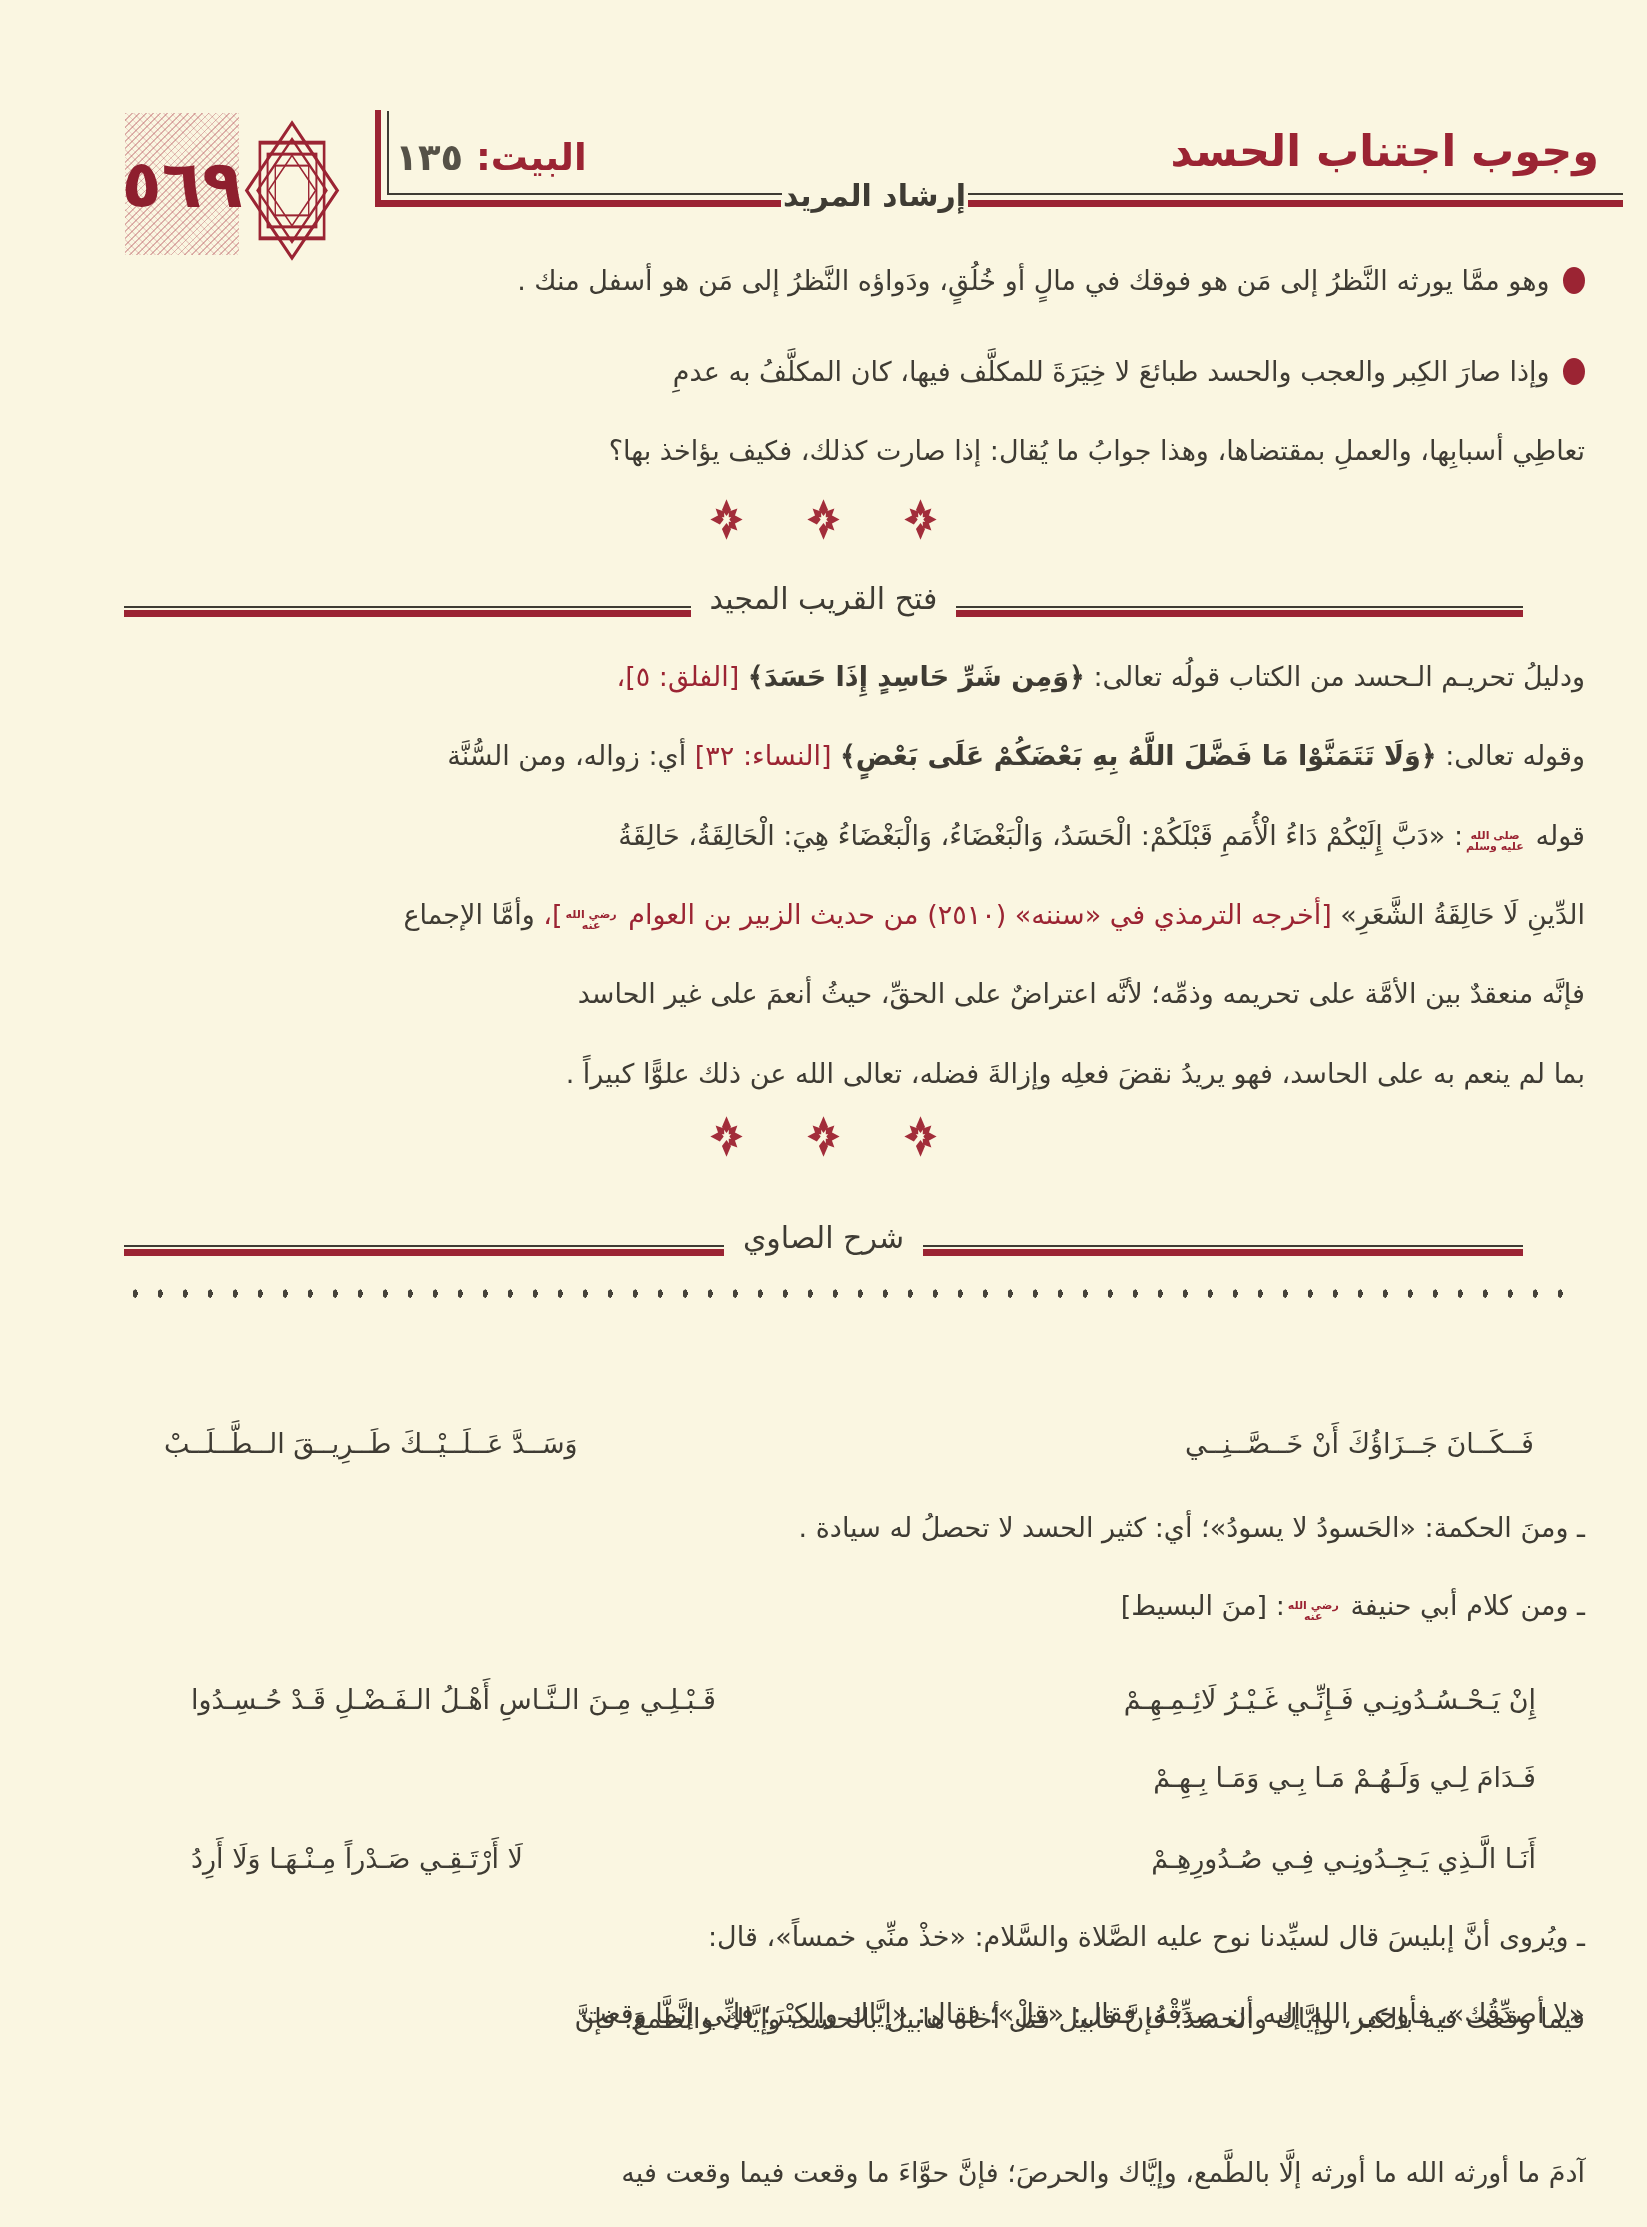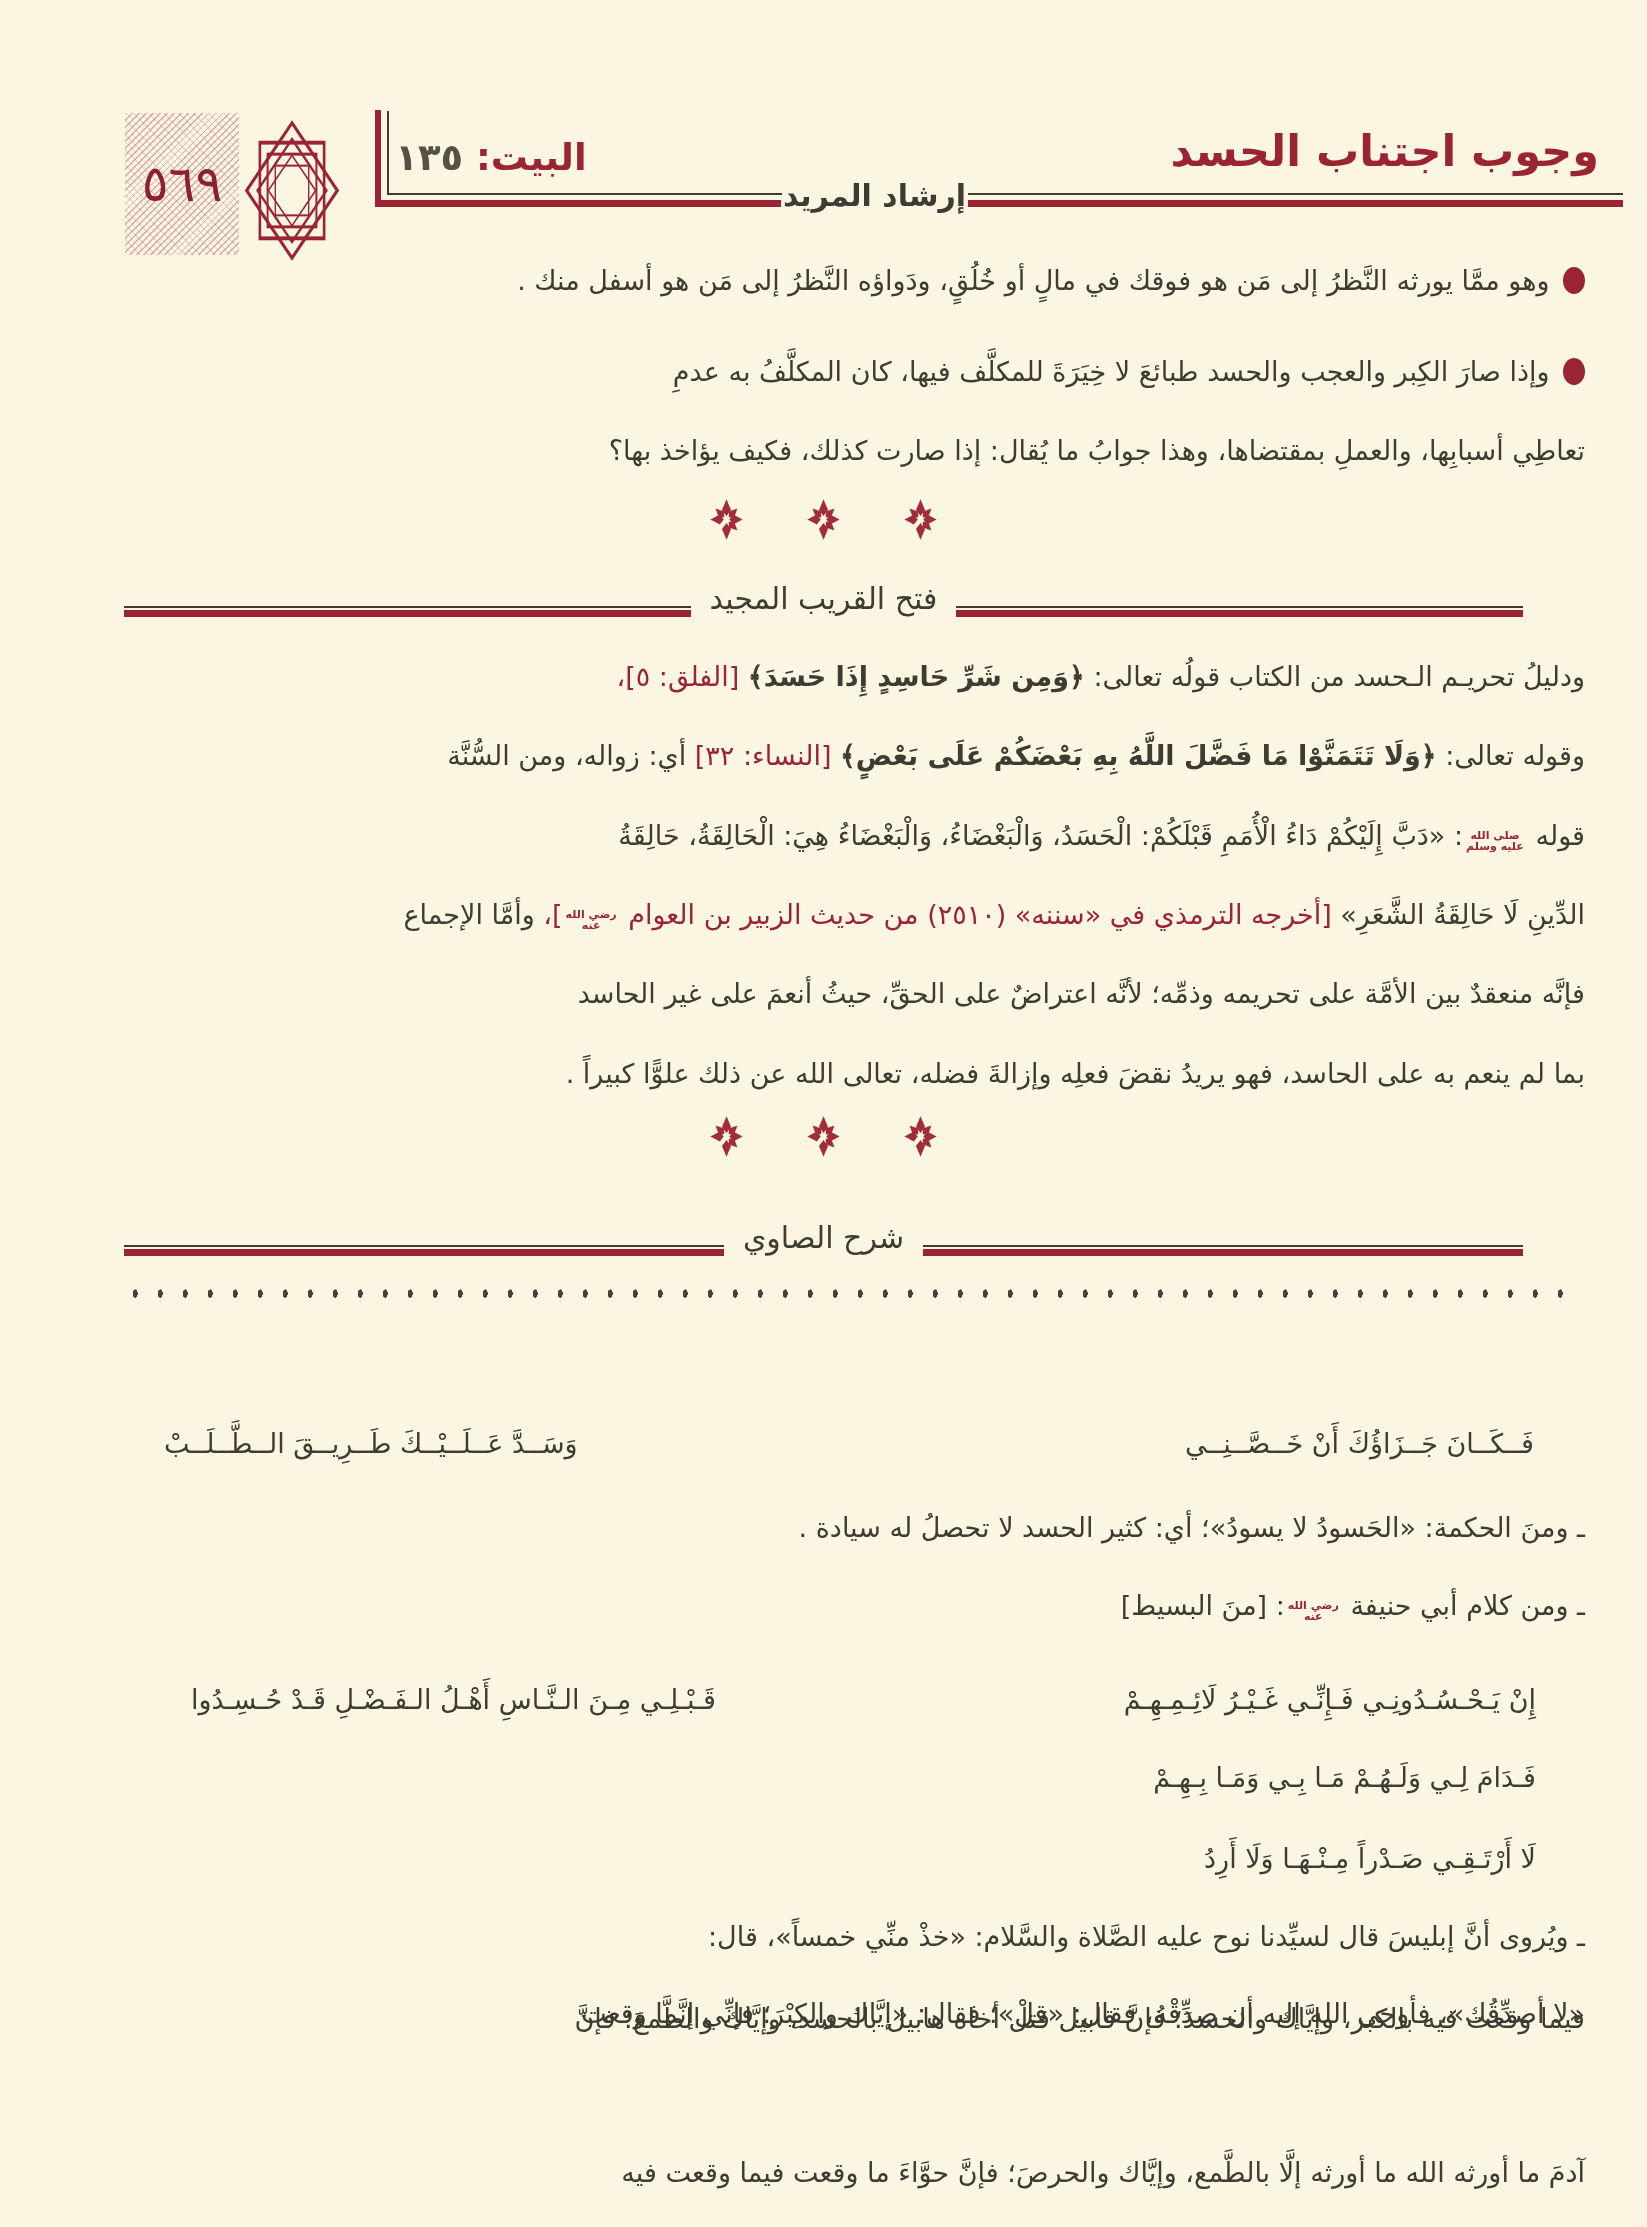--- a/index.html
+++ b/index.html
@@ -19,21 +19,21 @@
     overflow:hidden;
   }
   
   .pagenum-box{
     position:absolute; left:126px; top:113px; width:114px; height:142px;
     background:
       repeating-linear-gradient(135deg, rgba(178,74,86,.40) 0 1.3px, rgba(178,74,86,0) 1.3px 4.9px),
       repeating-linear-gradient(45deg, rgba(178,74,86,.18) 0 0.9px, rgba(178,74,86,0) 0.9px 5.3px);
     display:flex; align-items:center; justify-content:center;
   }
-  .pagenum-box span{font-size:50px; font-weight:normal; color:#8E1F2E;}
+  .pagenum-box span{font-size:66px; font-weight:bold; color:#8E1F2E;}
   .star-svg{position:absolute; left:245px; top:119px;}
   .v-red {position:absolute; left:376px; top:110px; width:5.8px; height:97px; background:var(--red);}
   .v-dark{position:absolute; left:388px; top:111px; width:2.2px;  height:84px; background:var(--ink);}
   .h-darkA{position:absolute; left:390px;  top:193px; width:393px;  height:2.2px;  background:var(--ink);}
   .h-redA {position:absolute; left:376px;  top:200px; width:406px;  height:6.7px; background:var(--red);}
   .h-darkB{position:absolute; left:969px; top:193px; width:655px; height:2.2px;  background:var(--ink);}
   .h-redB {position:absolute; left:969px; top:200px; width:655px; height:6.7px; background:var(--red);}
   .bayt{
     position:absolute; left:392px; top:136px; width:200px;
     font-size:37px; font-weight:bold; text-align:center; white-space:nowrap;
@@ -287,20 +287,21 @@
   </div>
 
   <div class="verse v-poem" style="top:1660px">
     <span>إِنْ يَـحْـسُـدُونِـي فَـإِنِّـي غَـيْـرُ لَائِـمِـهِـمْ</span>
     <span>قَـبْـلِـي مِـنَ الـنَّـاسِ أَهْـلُ الـفَـضْـلِ قَـدْ حُـسِـدُوا</span>
   </div>
   <div class="verse v-poem" style="top:1738px">
     <span>فَـدَامَ لِـي وَلَـهُـمْ مَـا بِـي وَمَـا بِـهِـمْ</span>
   </div>
   <div class="verse v-poem" style="top:1819px">
+    <span>أَنَـا الَّـذِي يَـجِـدُونِـي فِـي صُـدُورِهِـمْ</span>
     <span>لَا أَرْتَـقِـي صَـدْراً مِـنْـهَـا وَلَا أَرِدُ</span>
   </div>
 
   <div class="bl" style="top:1897px"><span>ـ ويُروى أنَّ إبليسَ قال لسيِّدنا نوح عليه الصَّلاة والسَّلام: «خذْ منِّي خمساً»، قال:</span></div>
   <div class="bl" style="top:1974px"><span>«لا أصدِّقُك»، فأوحى الله إليه أن صدِّقْهُ، فقال: «قلْ»؛ فقال: «إيَّاك والكِبْرَ؛ فإنِّي إنَّما وقعت</span></div>
   <div class="bl" style="top:1979px"><span>فيما وقعت فيه بالكبر، وإيَّاك والحسدَ؛ فإنَّ قابيل قتل أخاه هابيل بالحسد، وإيَّاك والطَّمعَ؛ فإنَّ</span></div>
   <div class="bl" style="top:2133px"><span>آدمَ ما أورثه الله ما أورثه إلَّا بالطَّمع، وإيَّاك والحرصَ؛ فإنَّ حوَّاءَ ما وقعت فيما وقعت فيه</span></div>
   <div class="bl" style="top:2212px"></div>
 
 </div>

